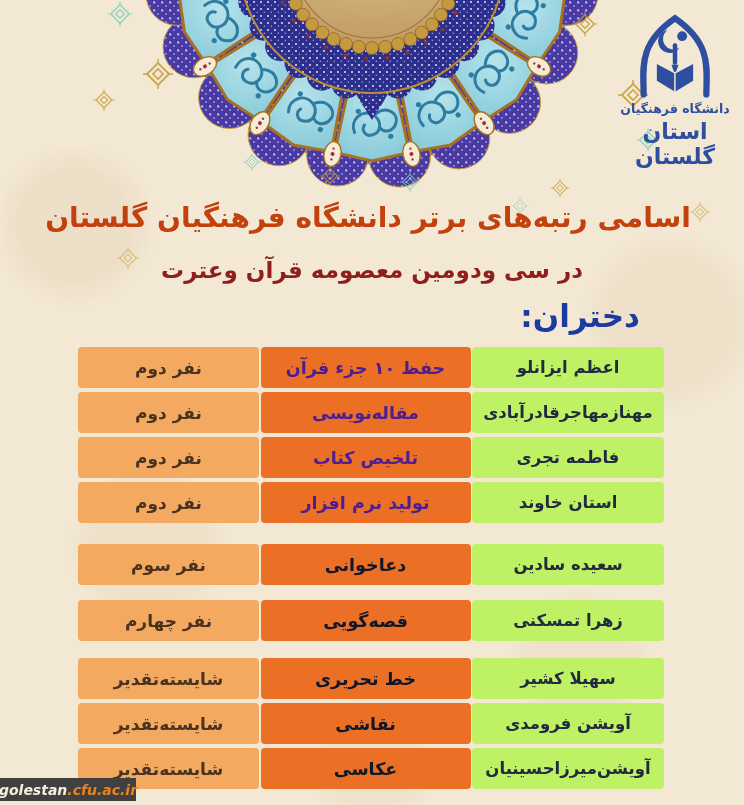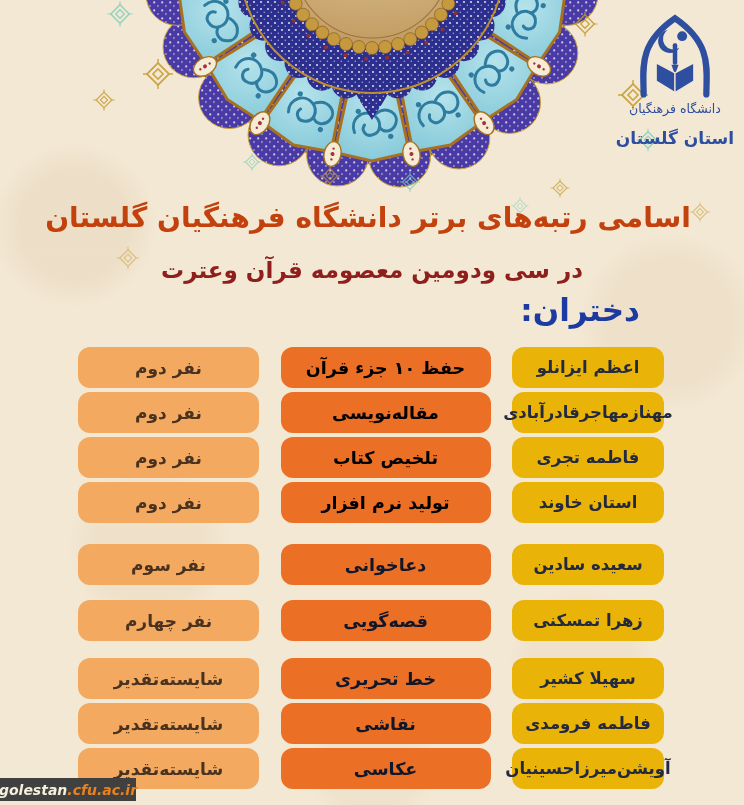--- a/index.html
+++ b/index.html
@@ -14,37 +14,37 @@
       radial-gradient(circle at 10% 28%, rgba(199,162,112,.13) 0 55px, transparent 82px),
       radial-gradient(circle at 90% 40%, rgba(199,162,112,.11) 0 62px, transparent 90px),
       radial-gradient(circle at 20% 68%, rgba(199,162,112,.10) 0 55px, transparent 82px),
       radial-gradient(circle at 78% 82%, rgba(199,162,112,.09) 0 50px, transparent 72px),
       radial-gradient(circle at 50% 95%, rgba(199,162,112,.08) 0 45px, transparent 66px);
   }
   .poster{position:absolute;inset:0;direction:rtl}
   .medallion{position:absolute;top:0;left:0;z-index:1;pointer-events:none}
   .logo{position:absolute;top:12px;right:8px;width:122px;text-align:center;color:#2e4ea0;z-index:2}
   .logo svg{display:block;margin:0 auto}
-  .logo-l1{font-size:12.5px;font-weight:400;margin-top:3px;letter-spacing:0}
-  .logo-l2{font-size:17px;font-weight:700;margin-top:12px}
+  .logo-l1{font-size:12.5px;font-weight:700;margin-top:3px;letter-spacing:0}
+  .logo-l2{font-size:22px;font-weight:700;margin-top:3px}
   .title{position:absolute;top:201px;left:0;right:8px;text-align:center;
     font-size:28px;font-weight:800;color:#c2410c;z-index:2;white-space:nowrap}
   .subtitle{position:absolute;top:257px;left:0;right:0;text-align:center;
     font-size:23px;font-weight:800;color:#8e1f1c;z-index:2}
-  .section{position:absolute;top:292px;right:104px;font-size:31px;font-weight:800;color:#1d3aa0;z-index:2}
+  .section{position:absolute;top:298px;right:104px;font-size:31px;font-weight:800;color:#1d3aa0;z-index:2}
   .table{position:absolute;top:347px;right:80px;width:586px;display:flex;flex-direction:column;z-index:2}
   .row{display:flex;justify-content:space-between;height:41px;margin-top:4px}
   .row:first-child{margin-top:0}
   .row:nth-child(5){margin-top:21px}
   .row:nth-child(6){margin-top:15px}
   .row:nth-child(7){margin-top:17px}
-  .cell{display:flex;align-items:center;justify-content:center;border-radius:12px;font-weight:700;white-space:nowrap}
-  .cell.name{width:152px;background:#eab308;color:#232a40;font-size:16.5px}
+  .cell{display:flex;align-items:center;justify-content:center;border-radius:4px;font-weight:700;white-space:nowrap}
+  .cell.name{width:192px;background:#bef264;color:#232a40;font-size:16.5px}
   .cell.cat{width:210px;background:#ec6f26;color:#0f172a;font-size:17.5px}
-  .cell.cat.cat-white{color:#000000}
+  .cell.cat.cat-white{color:#4c1d95}
   .cell.rank{width:181px;background:#f3aa60;color:#4a3220;font-size:17px}
   .footer{position:absolute;left:0;bottom:4px;width:136px;height:23px;background:#404040;
     display:flex;align-items:center;justify-content:center;direction:ltr;z-index:3;
     font-style:italic;font-weight:700;font-size:14px;color:#f5efdc}
   .footer .domain{color:#e8821e}
 </style>
 </head>
 <body>
 
 <div class="poster">
@@ -238,21 +238,21 @@
     <div class="cell name">زهرا تمسکنی</div>
     <div class="cell cat">قصه‌گویی</div>
     <div class="cell rank">نفر چهارم</div>
   </div>
       <div class="row">
     <div class="cell name">سهیلا کشیر</div>
     <div class="cell cat">خط تحریری</div>
     <div class="cell rank">شایسته‌تقدیر</div>
   </div>
       <div class="row">
-    <div class="cell name">فاطمه فرومدی</div>
+    <div class="cell name">آویشن فرومدی</div>
     <div class="cell cat">نقاشی</div>
     <div class="cell rank">شایسته‌تقدیر</div>
   </div>
       <div class="row">
     <div class="cell name">آویشن‌میرزاحسینیان</div>
     <div class="cell cat">عکاسی</div>
     <div class="cell rank">شایسته‌تقدیر</div>
   </div>
     </div>
 

